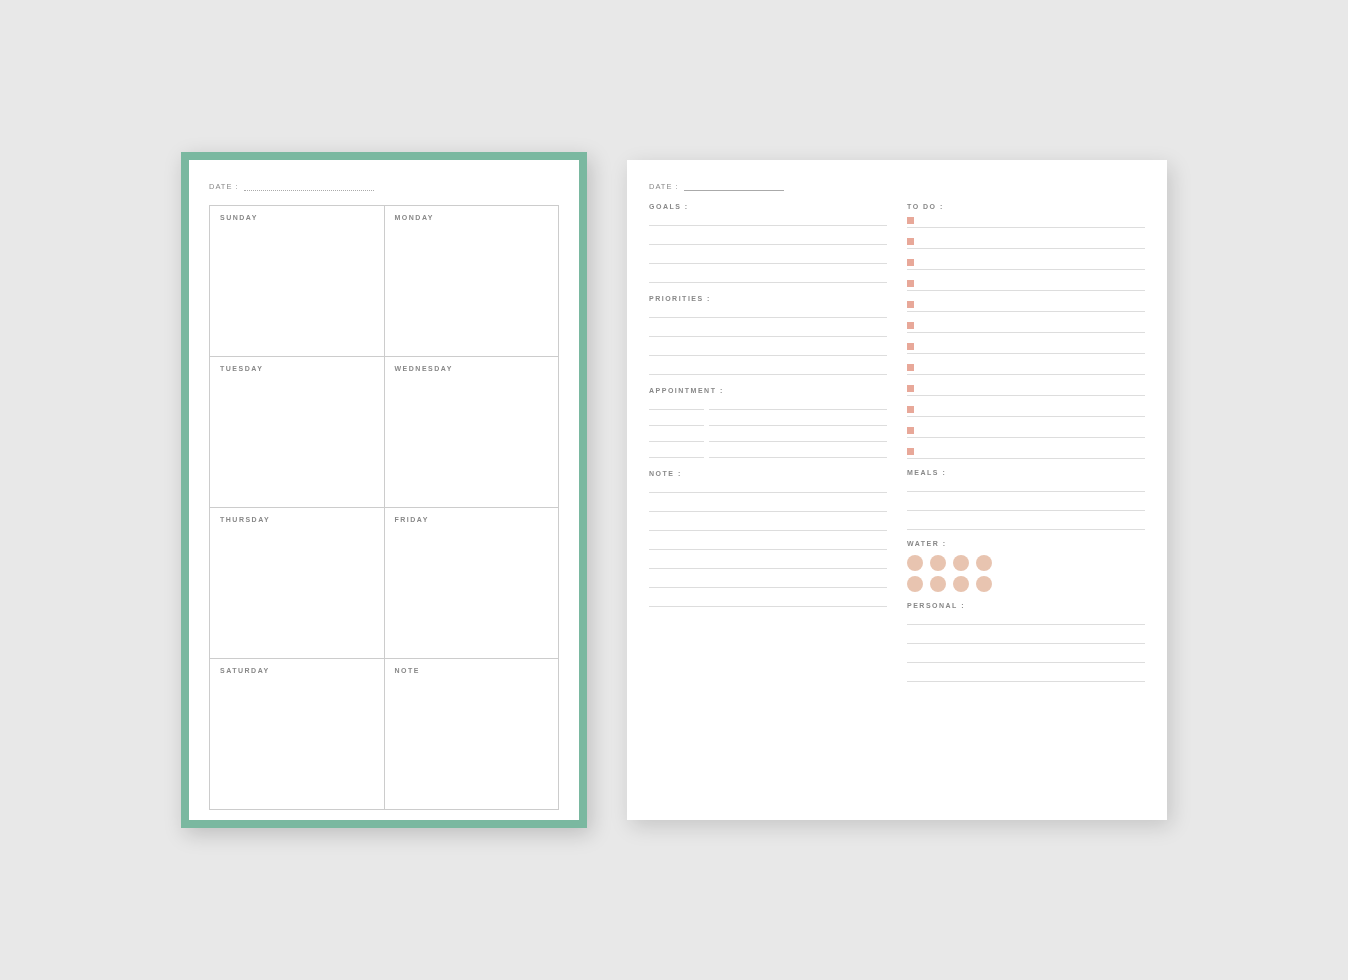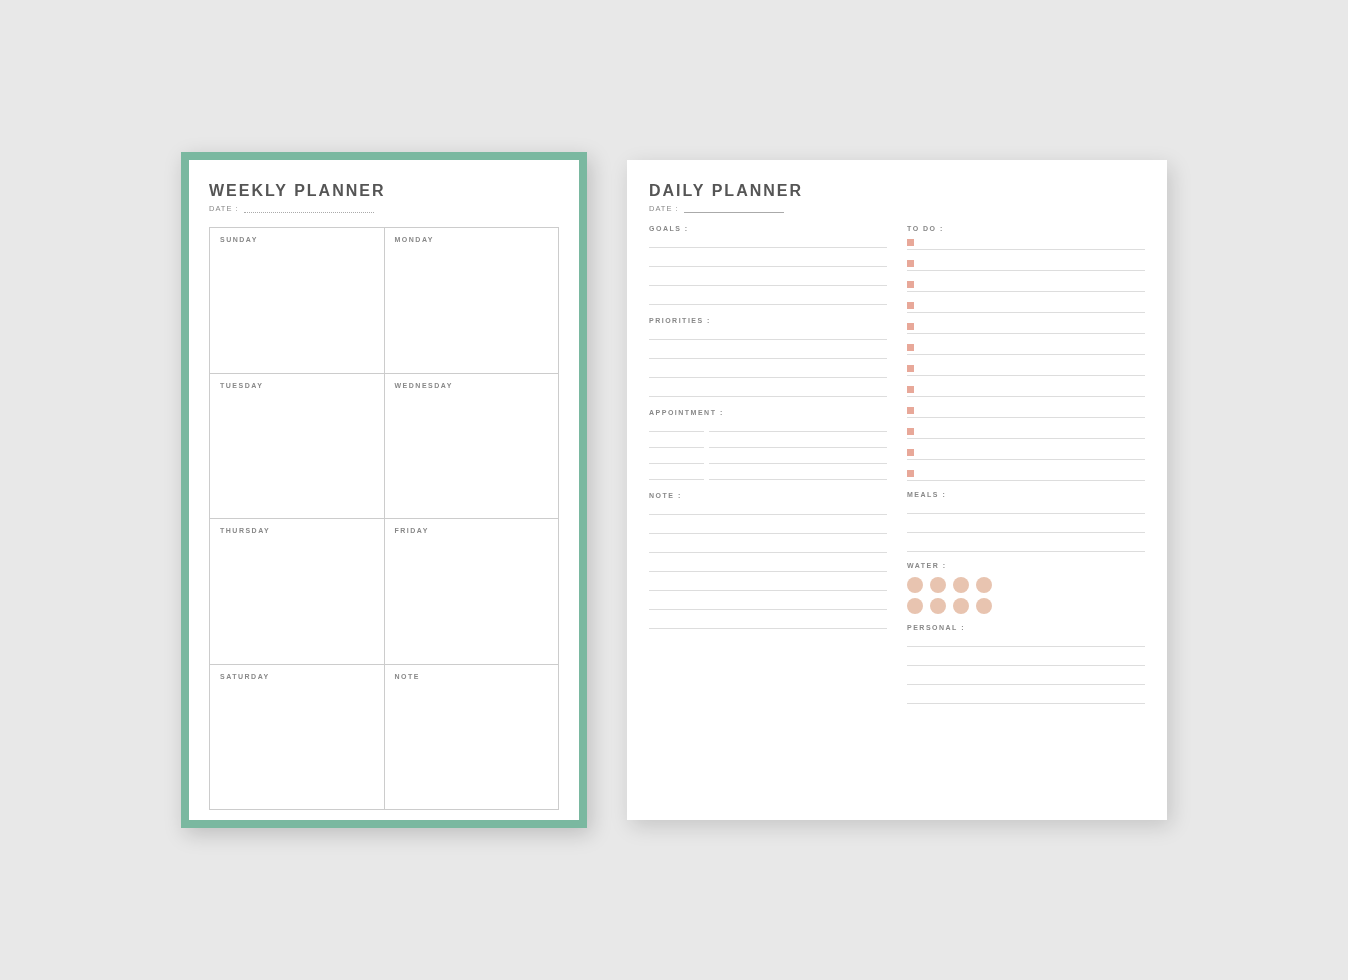--- a/index.html
+++ b/index.html
@@ -225,21 +225,20 @@
       flex-direction: column;
     }
   </style>
 </head>
 <body>
 
 <div class="page-container">
 
   <div class="weekly-planner-wrapper">
     <div class="weekly-planner">
-      <div class="weekly-title">WEEKLY PLANNER</div>
       <div class="weekly-date-row">
         <span>DATE :</span>
         <span class="weekly-date-dots"></span>
       </div>
       <div class="weekly-grid">
         <div class="weekly-cell">
           <div class="weekly-cell-label">SUNDAY</div>
         </div>
         <div class="weekly-cell">
           <div class="weekly-cell-label">MONDAY</div>
@@ -260,21 +259,20 @@
           <div class="weekly-cell-label">SATURDAY</div>
         </div>
         <div class="weekly-cell">
           <div class="weekly-cell-label">NOTE</div>
         </div>
       </div>
     </div>
   </div>
 
   <div class="daily-planner">
-    <div class="daily-title">DAILY PLANNER</div>
     <div class="daily-date-row">
       <span>DATE :</span>
       <span class="daily-date-line"></span>
     </div>
 
     <div class="daily-body">
 
       <div class="daily-left">
 
         <div class="section-block">

